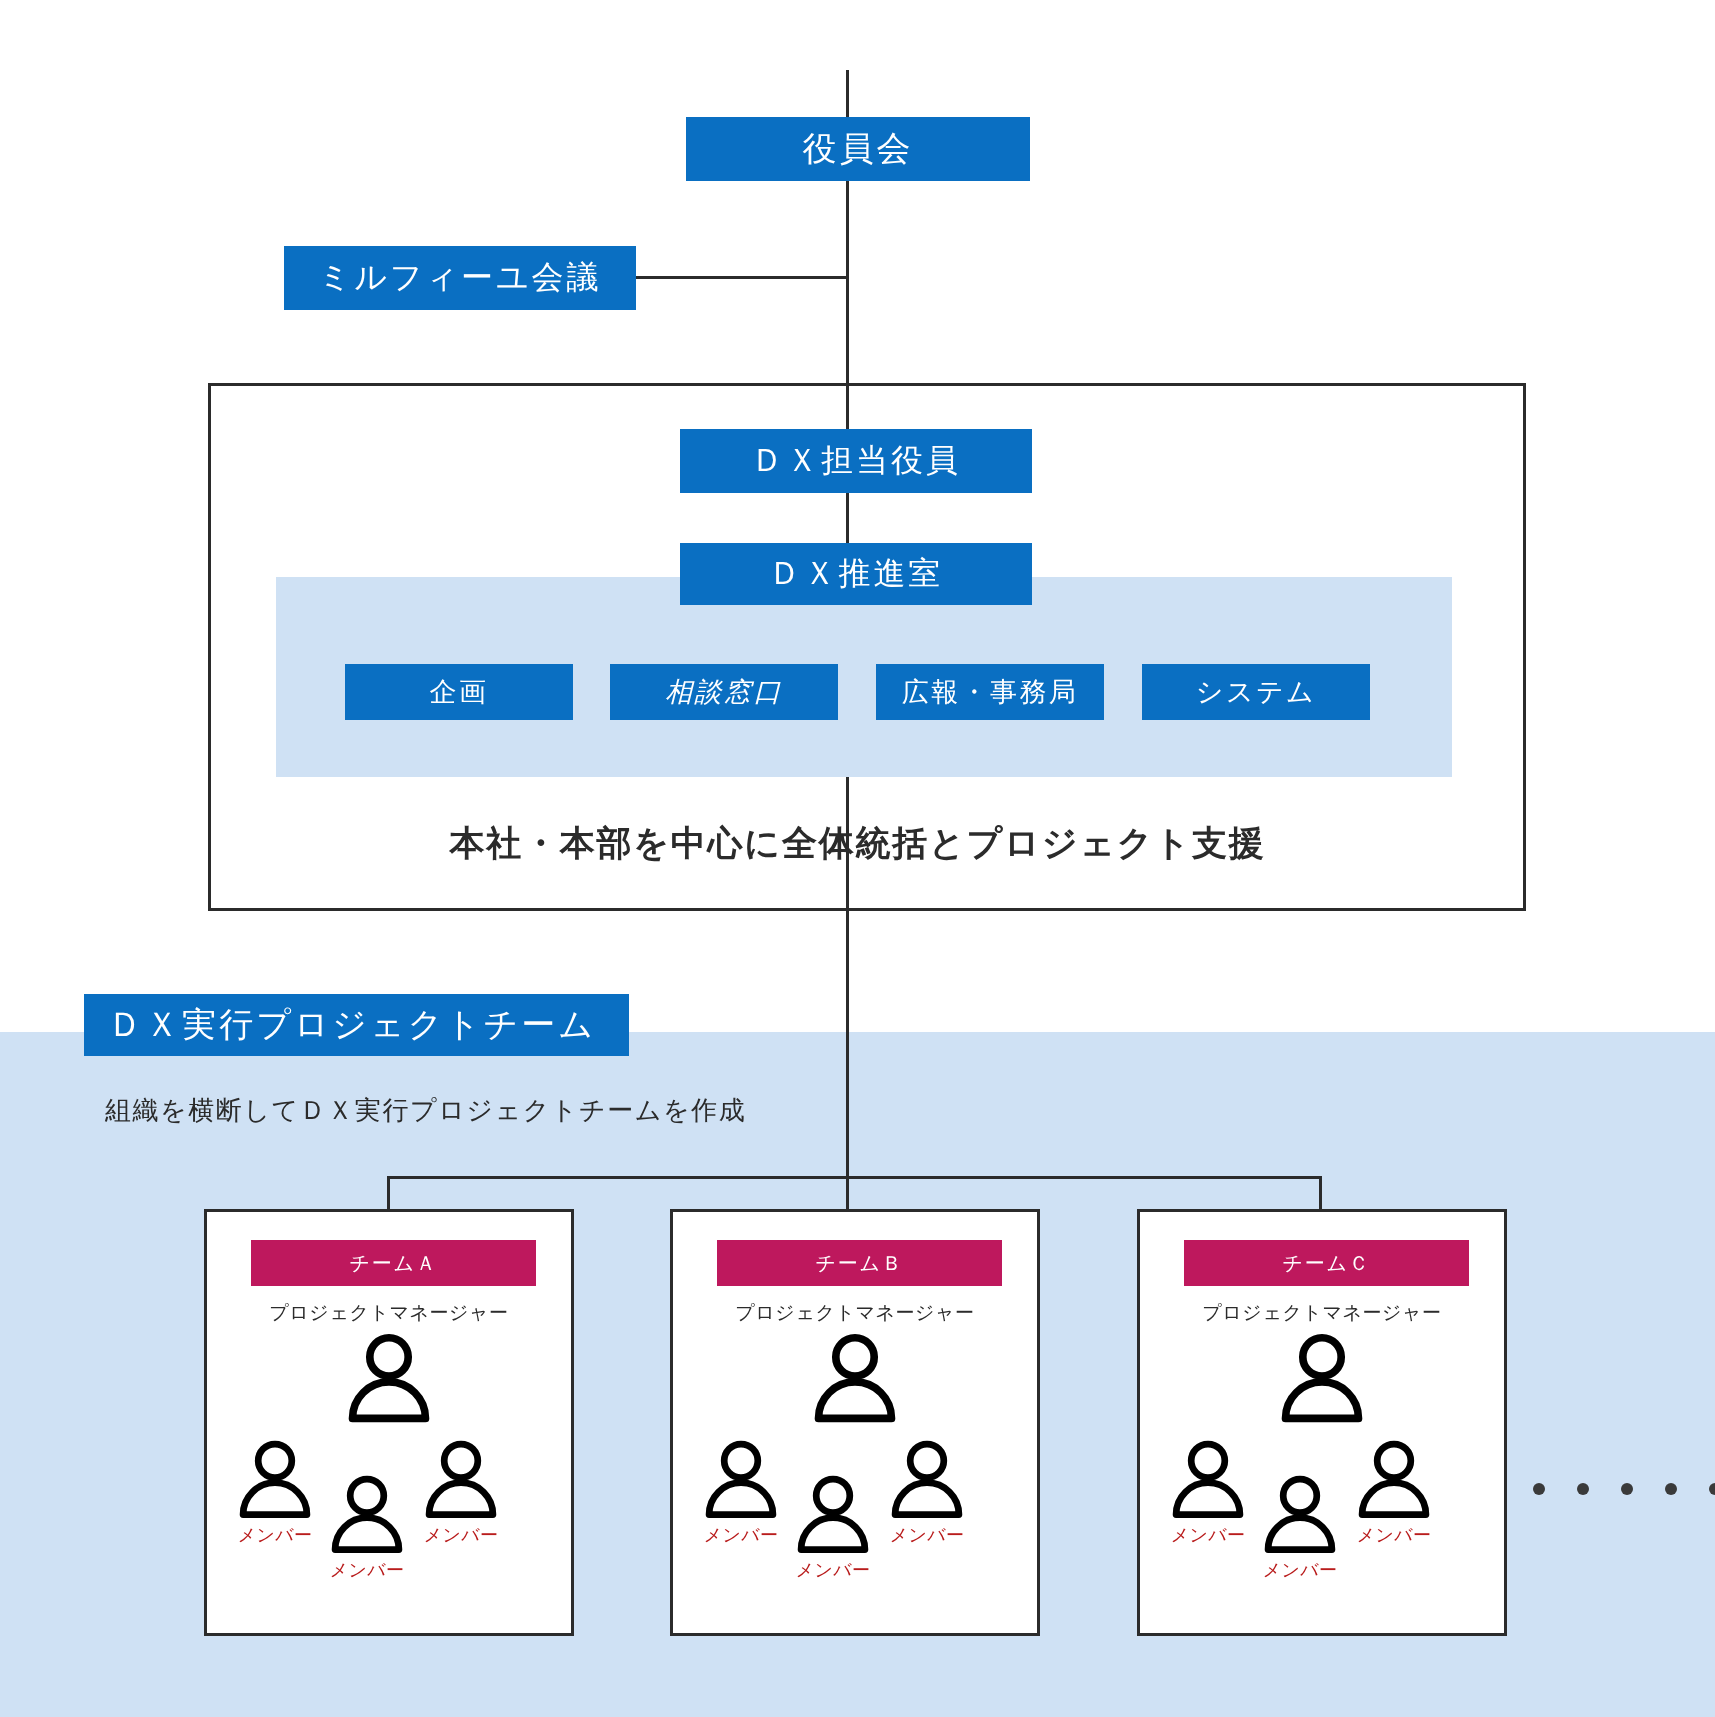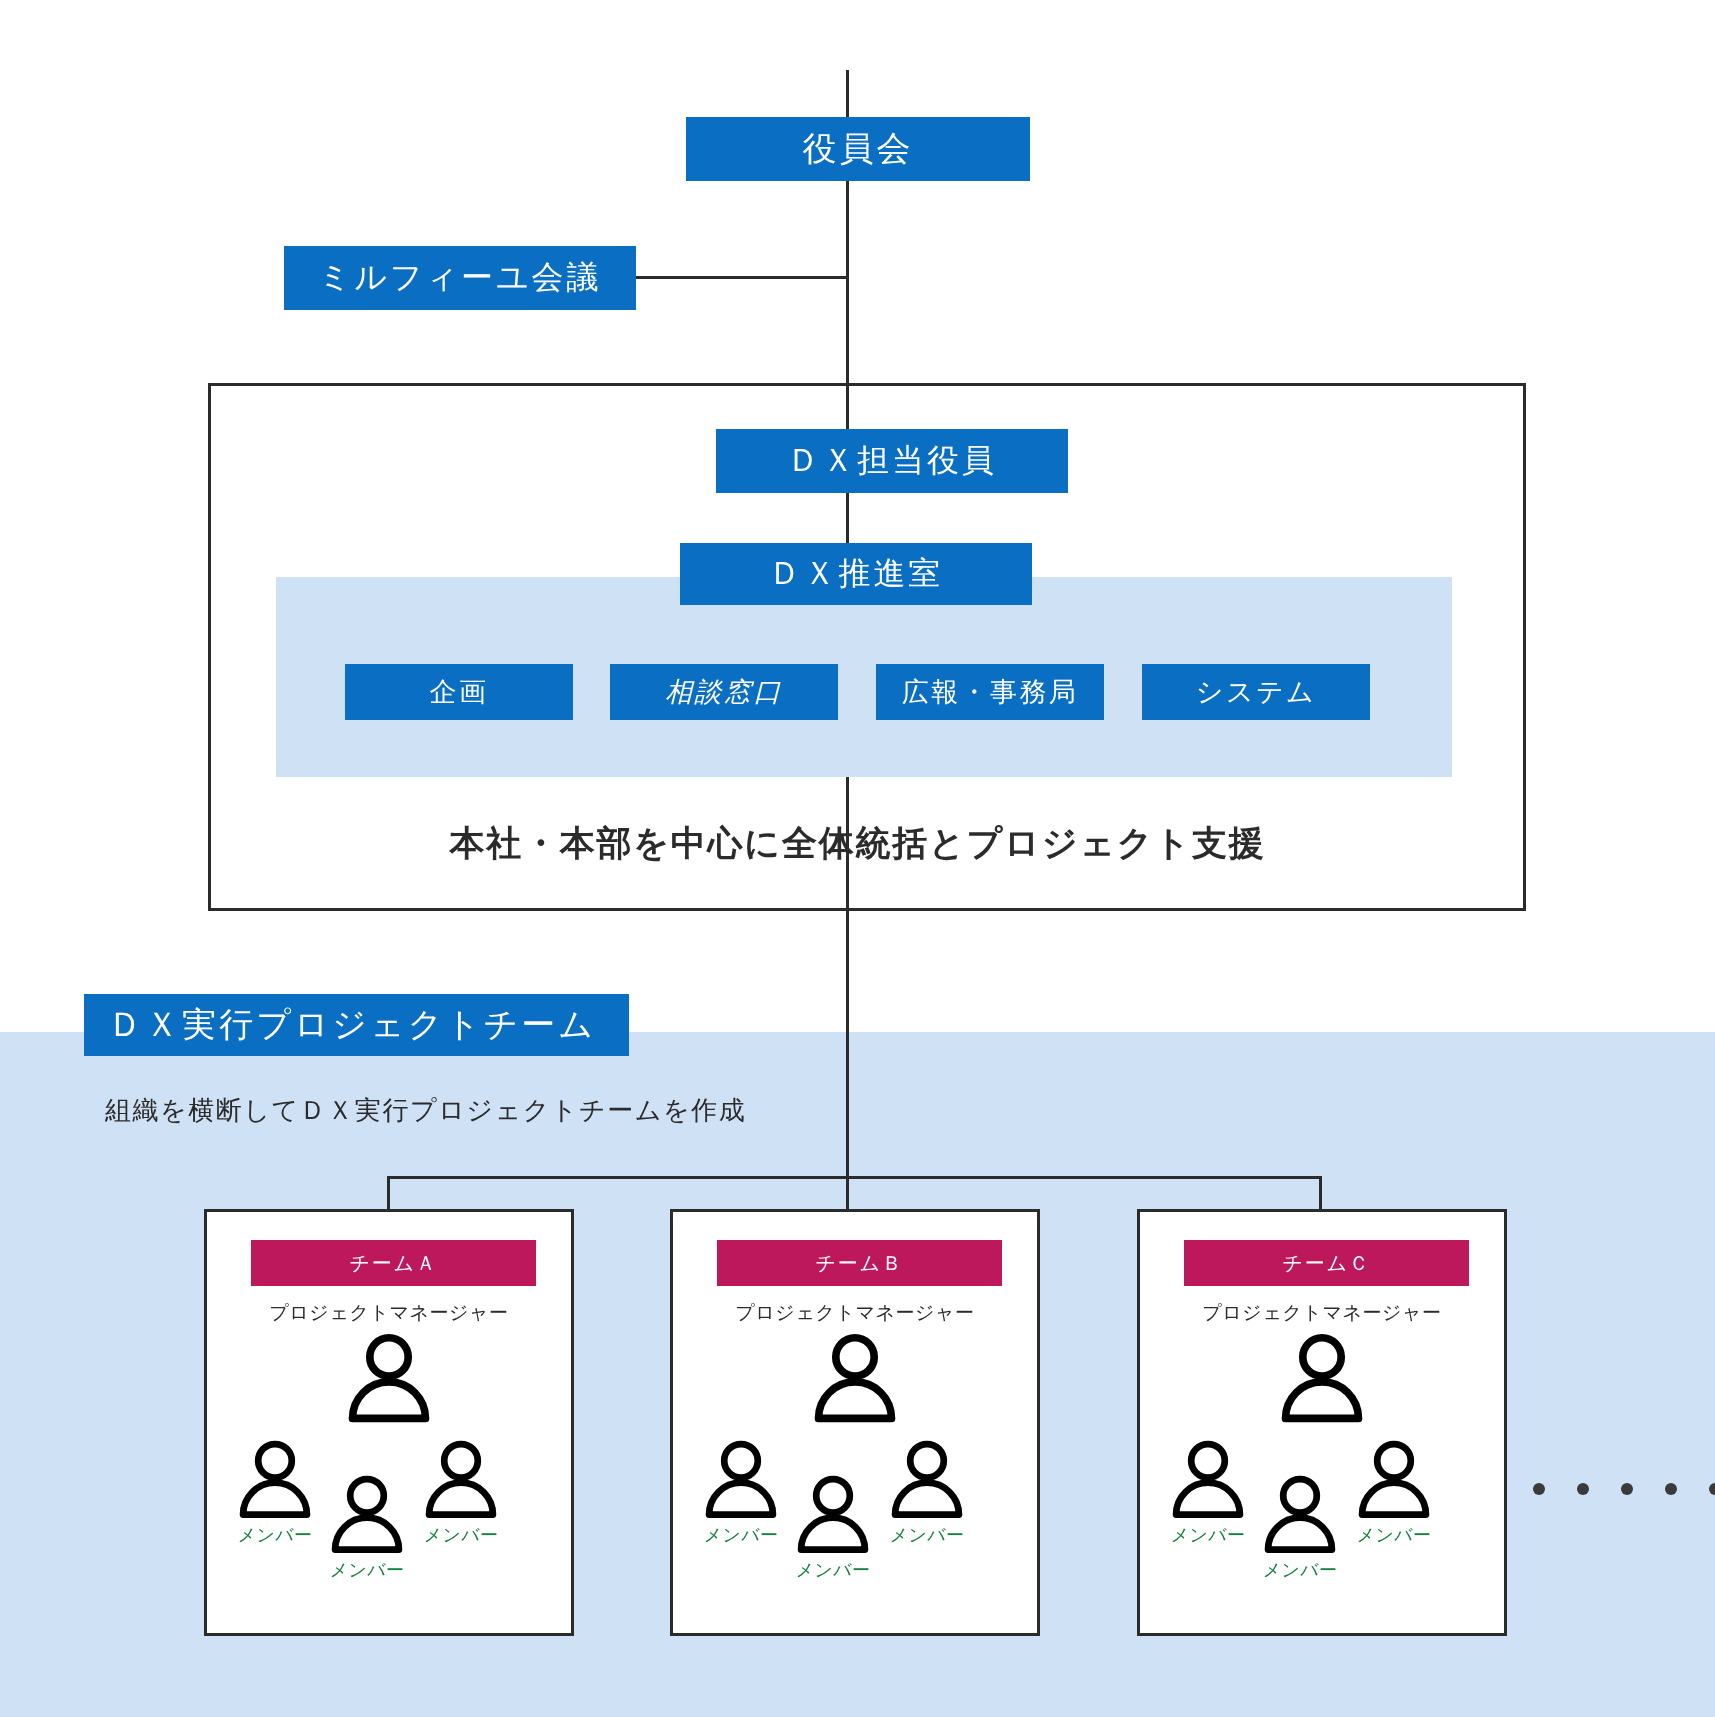--- a/index.html
+++ b/index.html
@@ -74,21 +74,21 @@
     top: 577px;
     width: 1176px;
     height: 200px;
     background: #cfe1f4;
   }
 
   
   #box-president { left: 676px; top: 6px;   width: 344px; height: 64px;  font-size: 34px; }
   #box-board     { left: 686px; top: 117px; width: 344px; height: 64px;  font-size: 34px; }
   #box-millefeuille { left: 284px; top: 246px; width: 352px; height: 64px; font-size: 32px; }
-  #box-dx-exec   { left: 680px; top: 429px; width: 352px; height: 64px;  font-size: 32px; margin-left: 36px; }
+  #box-dx-exec   { left: 680px; top: 429px; width: 352px; height: 64px;  font-size: 32px; }
   #box-dx-office { left: 680px; top: 543px; width: 352px; height: 62px;  font-size: 32px; }
 
   .sub-box {
     top: 664px;
     height: 56px;
     font-size: 27px;
   }
   #sub-kikaku   { left: 345px; width: 228px; }
   #sub-soudan   { left: 610px; width: 228px; font-style: italic; }
   #sub-kouhou   { left: 876px; width: 228px; }
@@ -155,21 +155,21 @@
     top: 120px;
   }
   .member-slot {
     position: absolute;
   }
   .member-label {
     position: absolute;
     width: 120px;
     text-align: center;
     font-size: 18px;
-    color: #15803d;
+    color: #b91c1c;
     left: 50%;
     transform: translateX(-50%);
     letter-spacing: 0.02em;
   }
   .m-left   { left: 26px;  top: 227px; }
   .m-center { left: 118px; top: 262px; }
   .m-right  { left: 212px; top: 227px; }
 
   
   #ellipsis {

